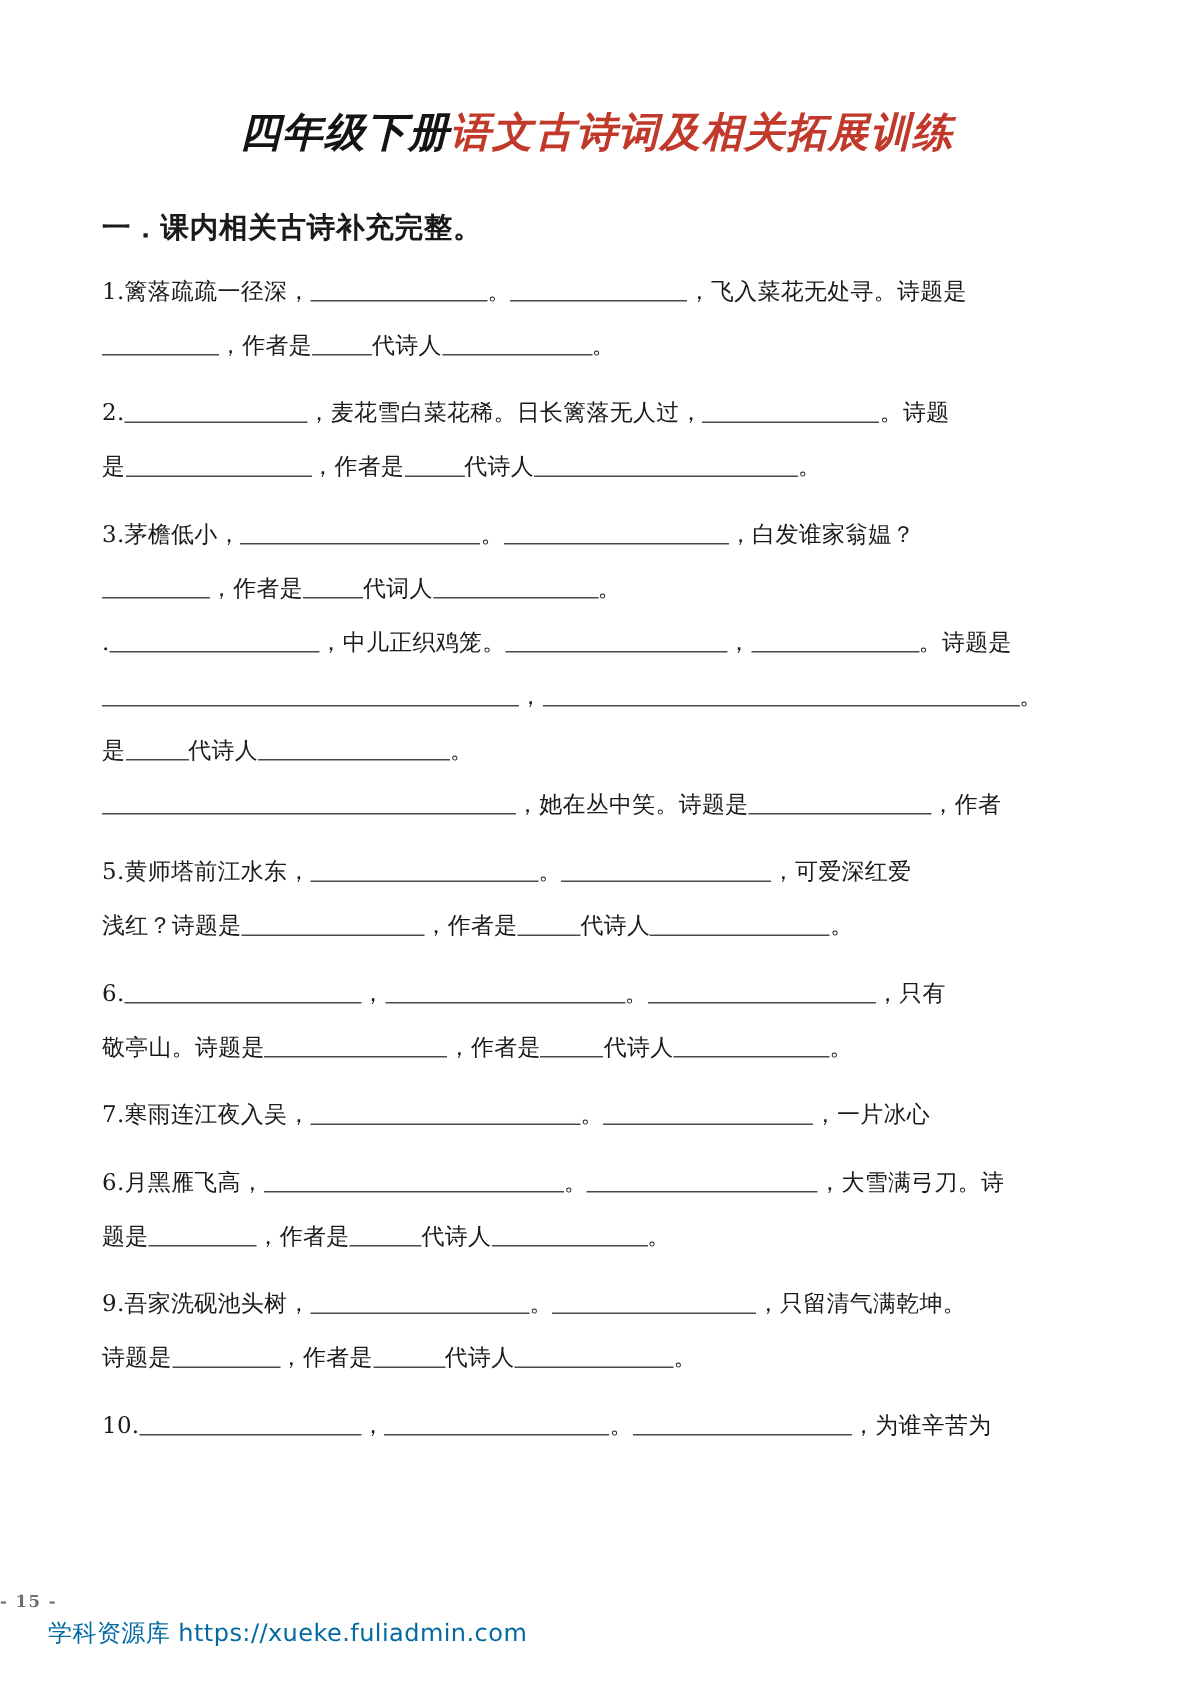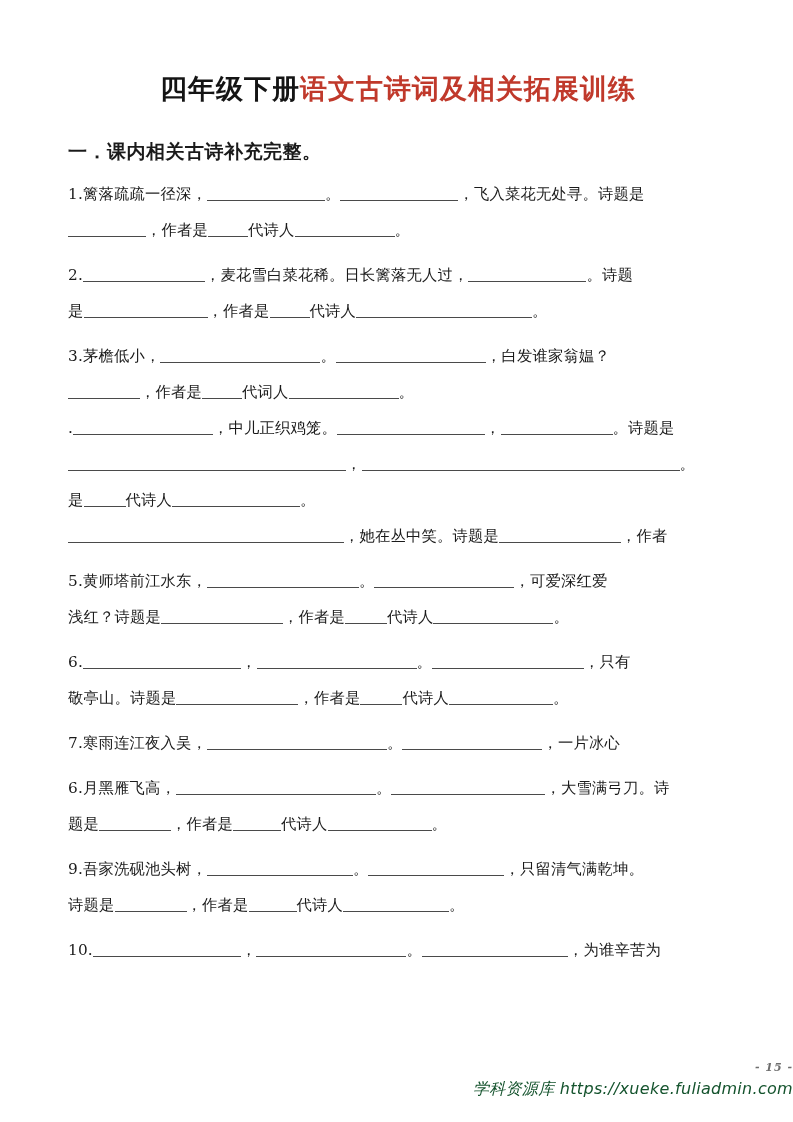--- a/index.html
+++ b/index.html
@@ -30,20 +30,21 @@
   .doc-title {
     text-align: center;
     font-size: 27px;
     font-weight: bold;
     letter-spacing: 1px;
     margin: 0;
     padding-top: 72px;
     line-height: 1.25;
     font-family: "DejaVu Sans", "Liberation Sans", sans-serif;
     white-space: nowrap;
+    font-style: italic;
   }
   .title-black { color: #141414; }
   .title-red   { color: #C0392B; }
 
   
   .section-heading {
     font-size: 19px;
     font-weight: bold;
     margin: 0;
     padding-top: 33px;
@@ -71,36 +72,36 @@
     height: 14px;
     vertical-align: -2px;
   }
 
   
   .footer {
     position: absolute;
     left: 0;
     right: 0;
     bottom: 22px;
-    text-align: right;
-    font-style: italic;
+    text-align: left;
   }
   .page-num {
     font-size: 11px;
     color: #6e6e6e;
     font-weight: bold;
     letter-spacing: 1px;
     font-family: "DejaVu Serif", "Liberation Serif", serif;
   }
   .watermark {
     margin-top: 5px;
     font-size: 16px;
-    color: #14532d;
+    color: #0369a1;
     font-family: "DejaVu Sans", "Liberation Sans", sans-serif;
     letter-spacing: 0.3px;
+    margin-left: 32px;
   }
 </style>
 </head>
 <body>
 
 <div class="page">
 
   <div class="content">
 
     <h1 class="doc-title">

